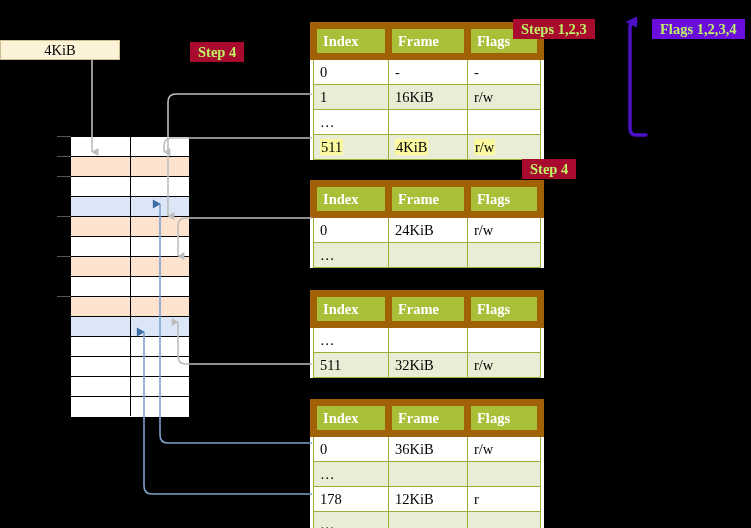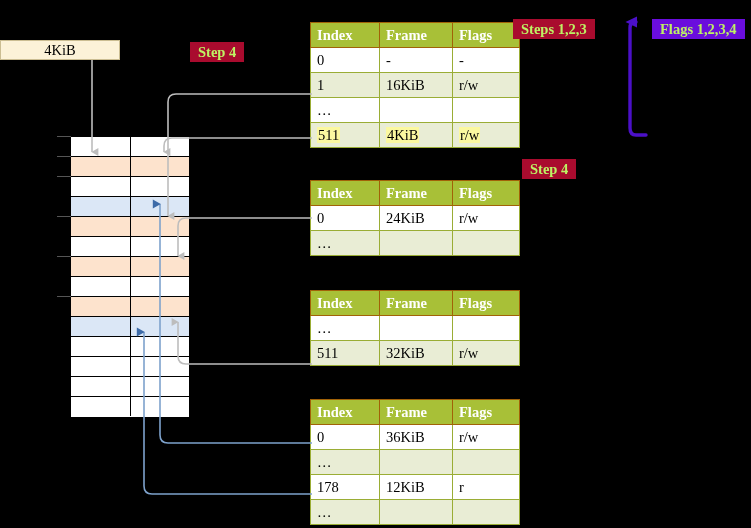--- a/index.html
+++ b/index.html
@@ -33,21 +33,21 @@
     height: 20px;
     line-height: 20px;
     vertical-align: middle;
     white-space: nowrap;
     overflow: hidden;
   }
   .pt th {
     background: #a8c037;
     color: #ffffff;
     font-weight: bold;
-    border: 1px solid #a16207;
+    border: 7px solid #a16207;
     font-size: 14.5px;
   }
   .pt td { background: #ffffff; }
   .pt tr.alt td { background: #e9edd5; }
   .pt td.hl > span.hlt {
     background: #fbf8a0;
     padding: 0 1px;
   }
   .col-i { width: 56px; }
   .col-f { width: 60px; font-family: Liberation Serif, serif; }

